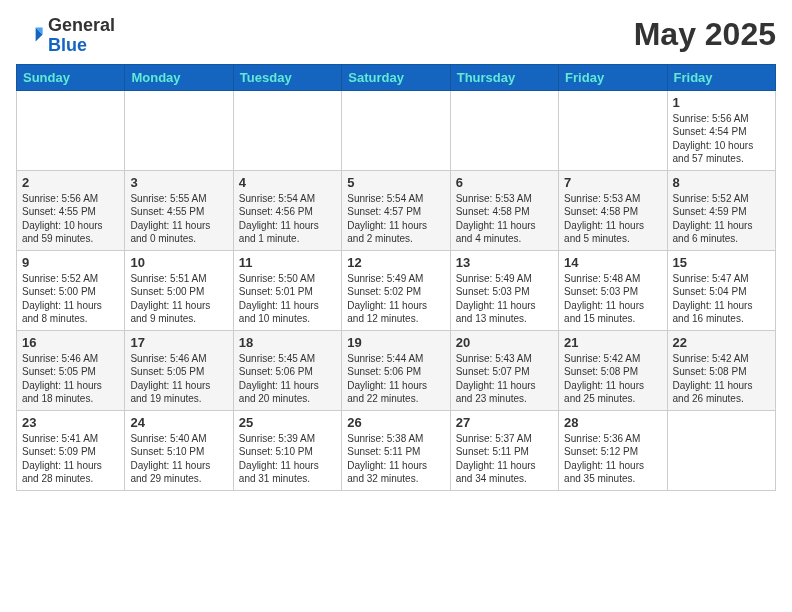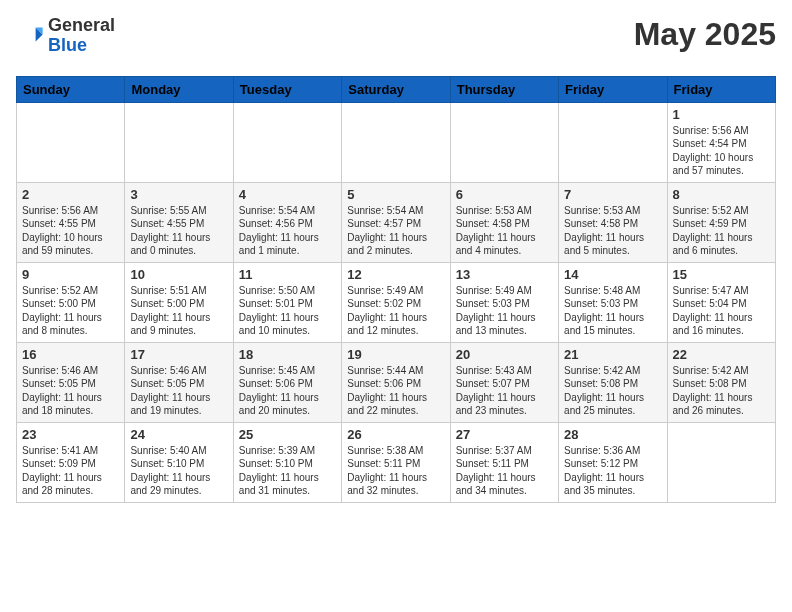--- a/index.html
+++ b/index.html
@@ -7,21 +7,21 @@
       font-family: Arial, sans-serif;
       background: #fff;
       width: 792px;
       min-height: 612px;
       padding: 16px;
     }
     .header {
       display: flex;
       justify-content: space-between;
       align-items: flex-start;
-      margin-bottom: 20px;
+      margin-bottom: 8px;
     }
     .logo {
       display: flex;
       align-items: center;
       gap: 4px;
     }
     .logo-text {
       font-size: 18px;
       font-weight: bold;
       line-height: 1.1;
@@ -42,21 +42,21 @@
       font-size: 15px;
       color: #555;
     }
     .calendar {
       width: 100%;
       border-collapse: collapse;
       border: 1px solid #ccc;
     }
     .calendar th {
       background-color: #1565c0;
-      color: #000000;
+      color: #5eead4;
       text-align: left;
       padding: 5px 6px;
       font-size: 13px;
       border: 1px solid #1255a0;
     }
     .calendar td {
       vertical-align: top;
       border: 1px solid #ccc;
       padding: 4px 5px;
       width: calc(100% / 7);

